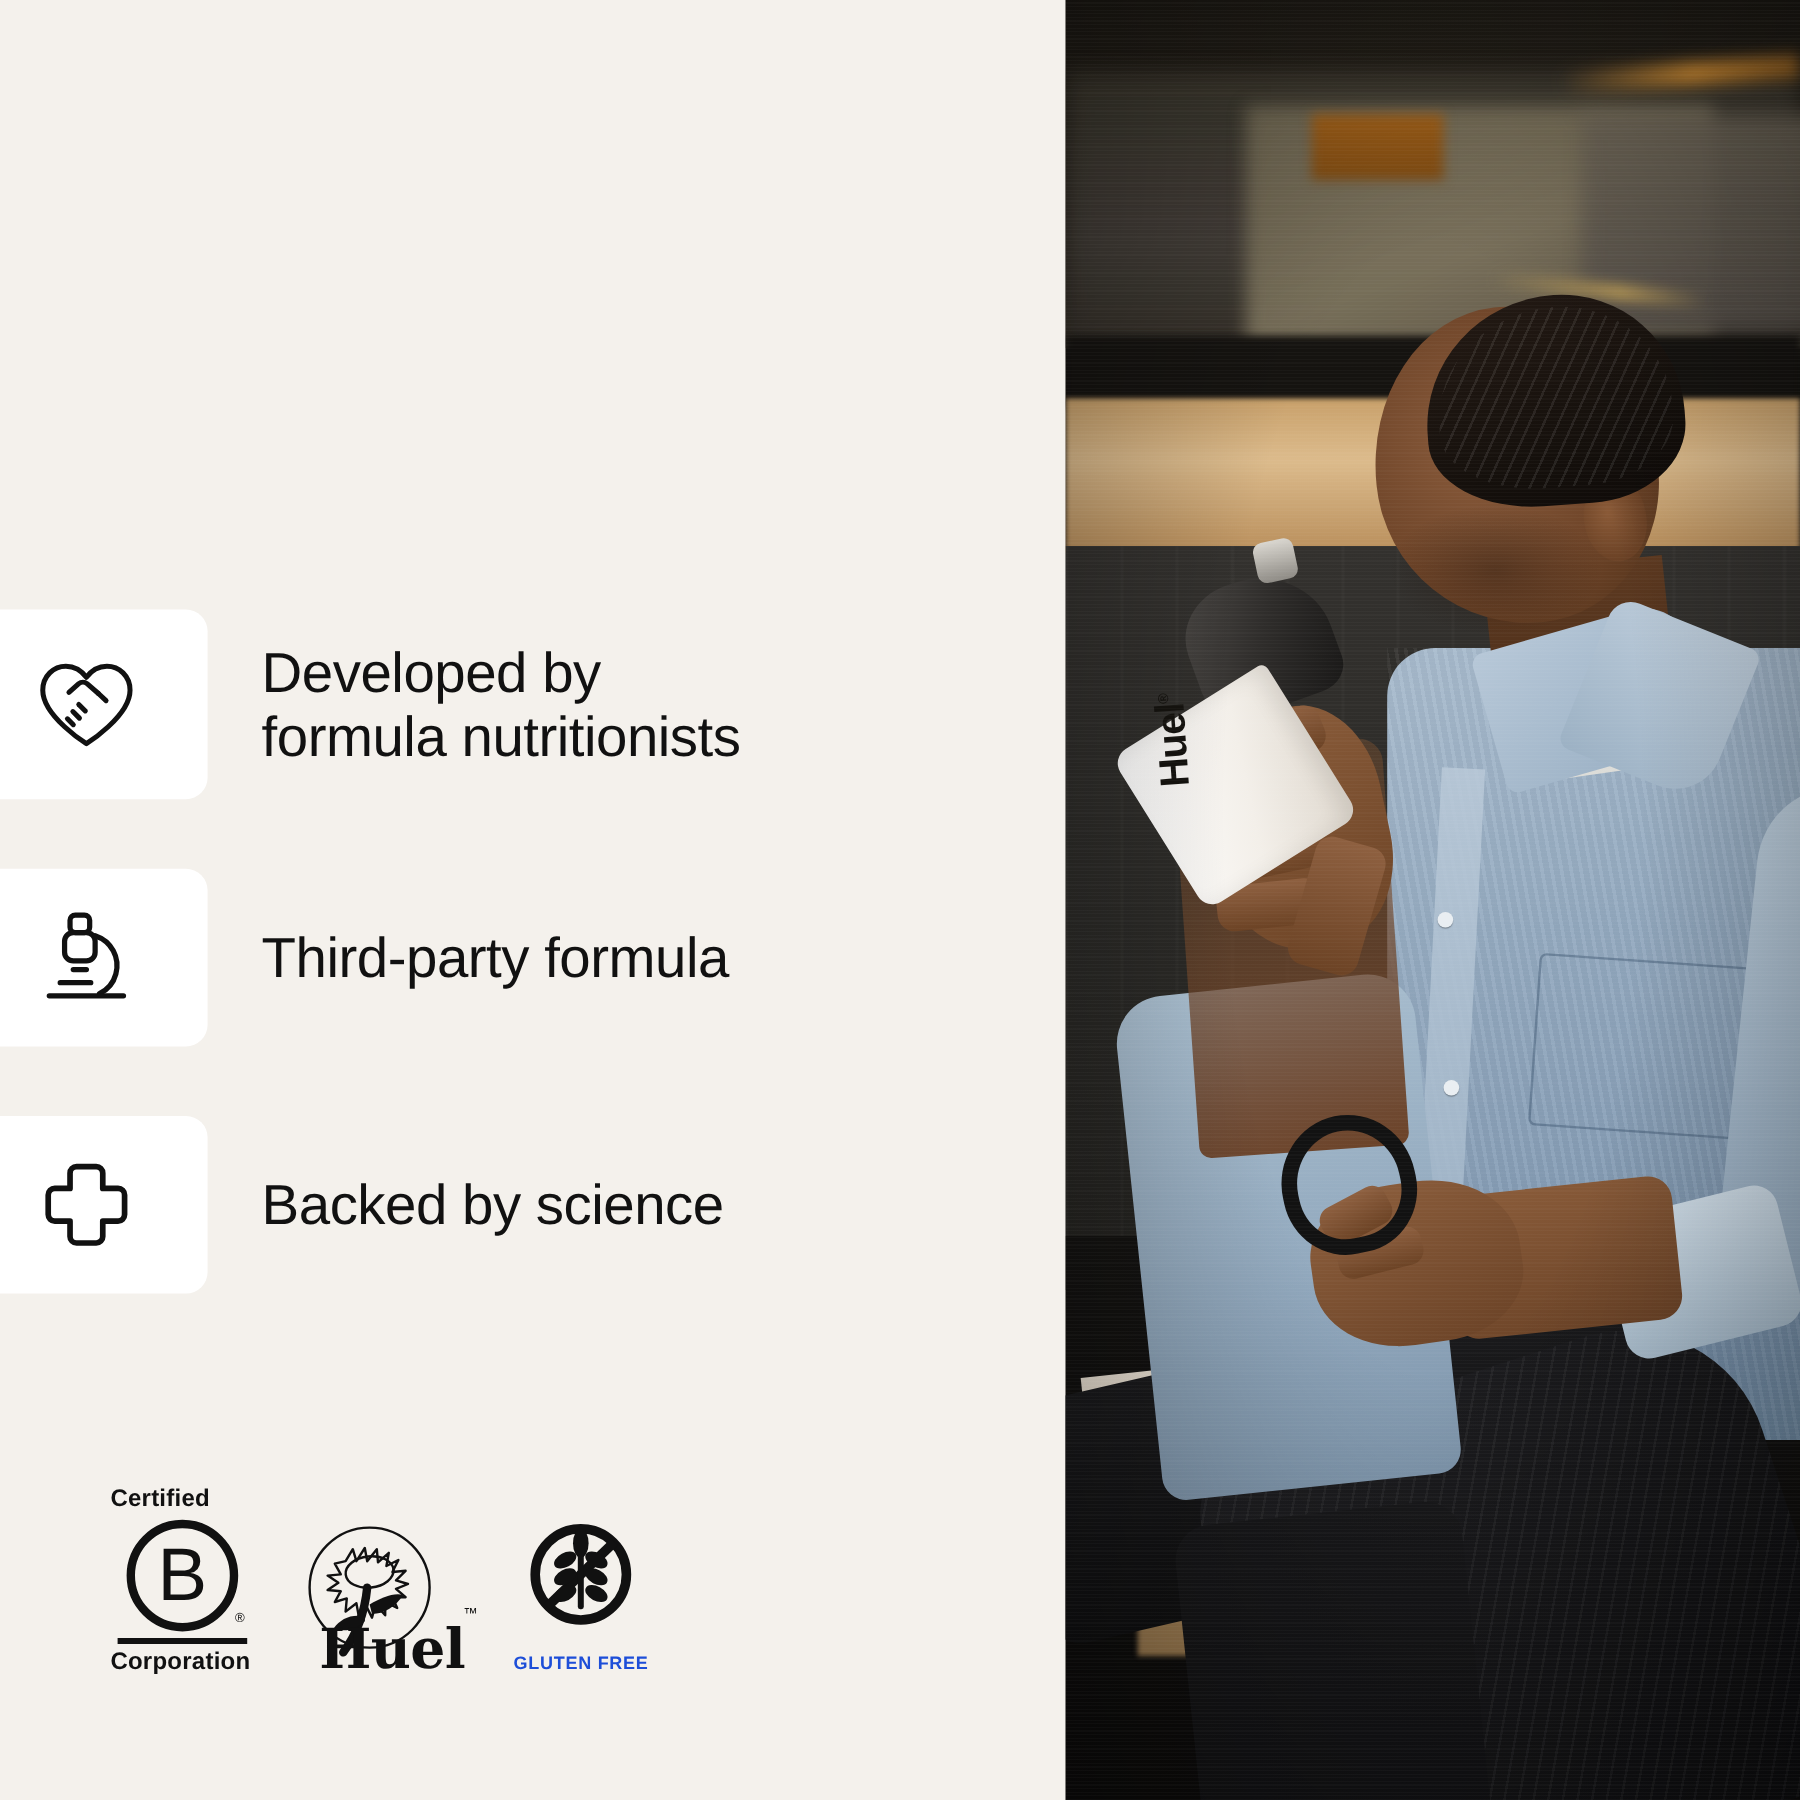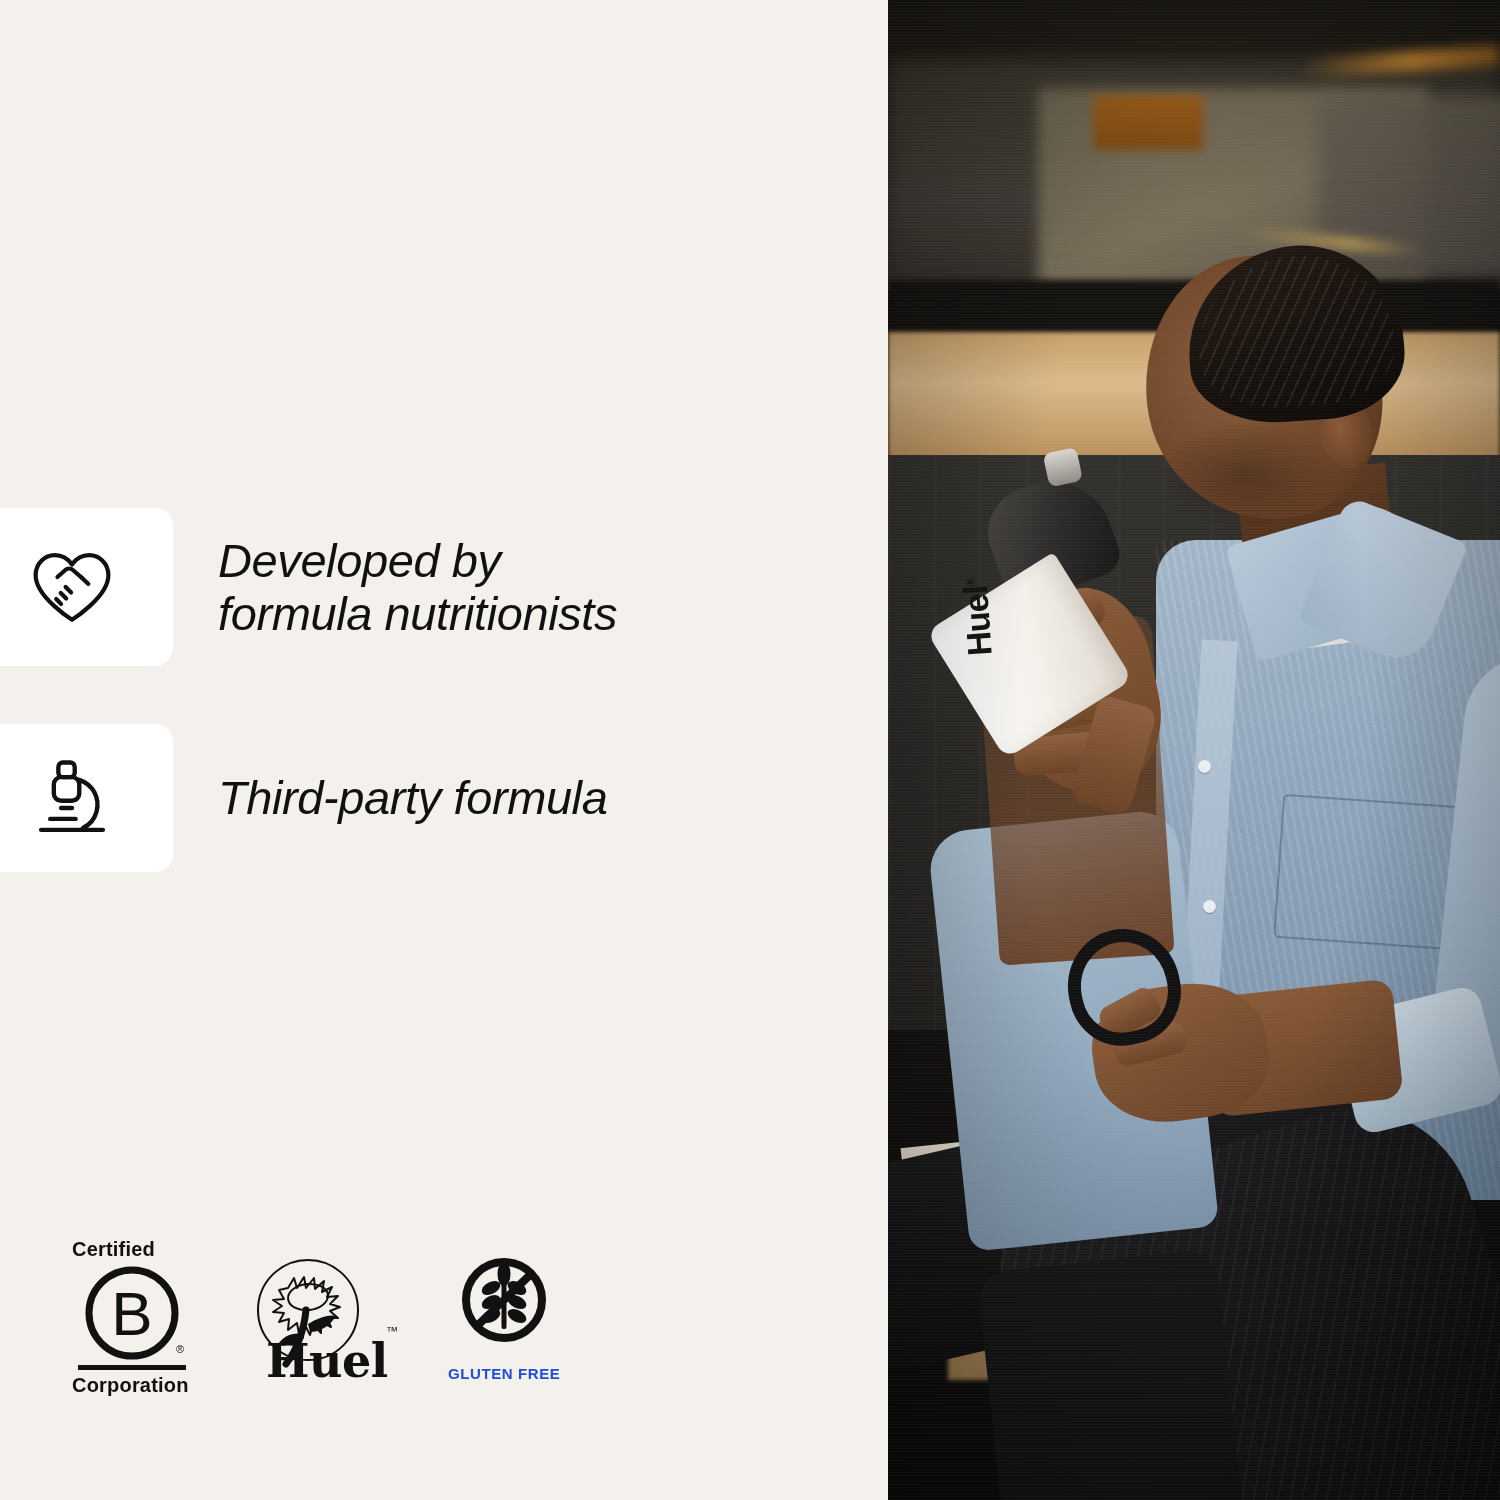--- a/index.html
+++ b/index.html
@@ -42,21 +42,21 @@
     font-style:italic;
     font-weight:400;
     font-size:124px;
     transform:scaleX(0.90);
     transform-origin:left center;
     display:inline-block;
     margin-left:6px;
   }
 
   
-  .features{position:absolute;left:0;top:508px;width:888px;font-style:italic;}
+  .features{position:absolute;left:0;top:508px;width:888px;}
   .feature-row{
     position:relative;
     display:flex;align-items:center;
     margin-bottom:58px;
     min-height:148px;
   }
   .icon-card{
     position:relative;
     flex:0 0 auto;
     width:203px;height:148px;
@@ -73,22 +73,22 @@
     font-weight:400;
     color:#111111;
     line-height:1.13;
     letter-spacing:-0.4px;
     max-width:620px;
   }
   .feature-label .l2{display:block;}
 
   
   .badges{
-    position:absolute;left:72px;bottom:105px;
-    display:flex;align-items:center;gap:48px;
+    position:absolute;left:92px;bottom:105px;
+    display:flex;align-items:flex-end;gap:28px;
   }
   .badge{display:flex;flex-direction:column;align-items:center;}
 
   
   .bcorp{width:120px;display:flex;flex-direction:column;align-items:center;color:#111;}
   .bcorp-top{font-size:20px;font-weight:700;letter-spacing:0.2px;line-height:1;margin-bottom:4px;align-self:flex-start;}
   .bcorp-mark{position:relative;width:100px;height:100px;}
   .bcorp-reg{position:absolute;right:-2px;bottom:8px;font-size:11px;}
   .bcorp-rule{width:108px;height:5px;background:#111;margin:2px 0 5px 0;}
   .bcorp-bot{font-size:20px;font-weight:700;letter-spacing:0.2px;line-height:1;align-self:flex-start;}
@@ -264,20 +264,32 @@
               <path d="M26 13 C33.5 15.5 37.5 23 35.5 30.5 C34.4 34.6 31.6 37.8 28 39.5"></path>
               <path d="M5 40.5 H39"></path>
             </svg>
           </span>
         </div>
         <div class="feature-label">
           <span>Third-party formula</span>
         </div>
       </div>
 
+      <div class="feature-row">
+        <div class="icon-card">
+          <span>
+            <svg width="80" height="80" viewBox="0 0 44 44" fill="none" stroke="#111" stroke-width="2.6" stroke-linejoin="round">
+              <path d="M17.5 4.5 h9 a3 3 0 0 1 3 3 v7 h7 a3 3 0 0 1 3 3 v9 a3 3 0 0 1 -3 3 h-7 v7 a3 3 0 0 1 -3 3 h-9 a3 3 0 0 1 -3 -3 v-7 h-7 a3 3 0 0 1 -3 -3 v-9 a3 3 0 0 1 3 -3 h7 v-7 a3 3 0 0 1 3 -3 z"></path>
+            </svg>
+          </span>
+        </div>
+        <div class="feature-label">
+          <span>Backed by science</span>
+        </div>
+      </div>
 
     </div>
 
     <div class="badges">
 
       <div class="badge bcorp">
         <div class="bcorp-top">Certified</div>
         <div class="bcorp-mark">
           <svg width="100" height="100" viewBox="0 0 100 100">
             <circle cx="50" cy="50" r="43" fill="none" stroke="#111" stroke-width="7"></circle>

